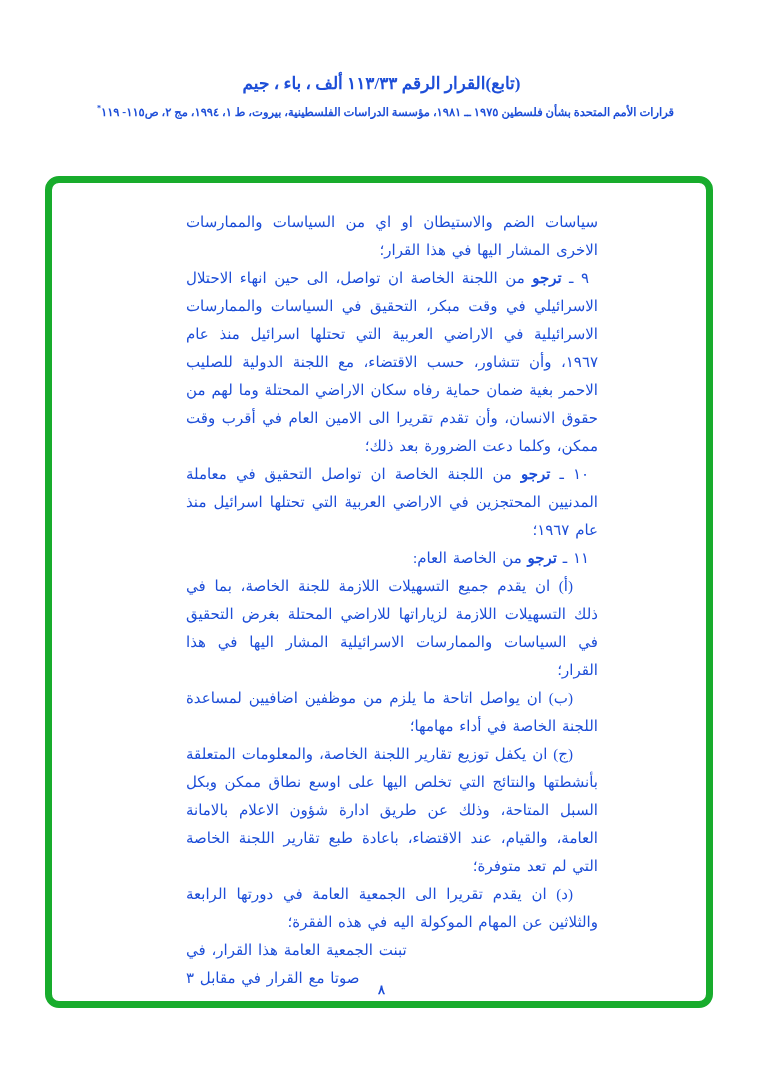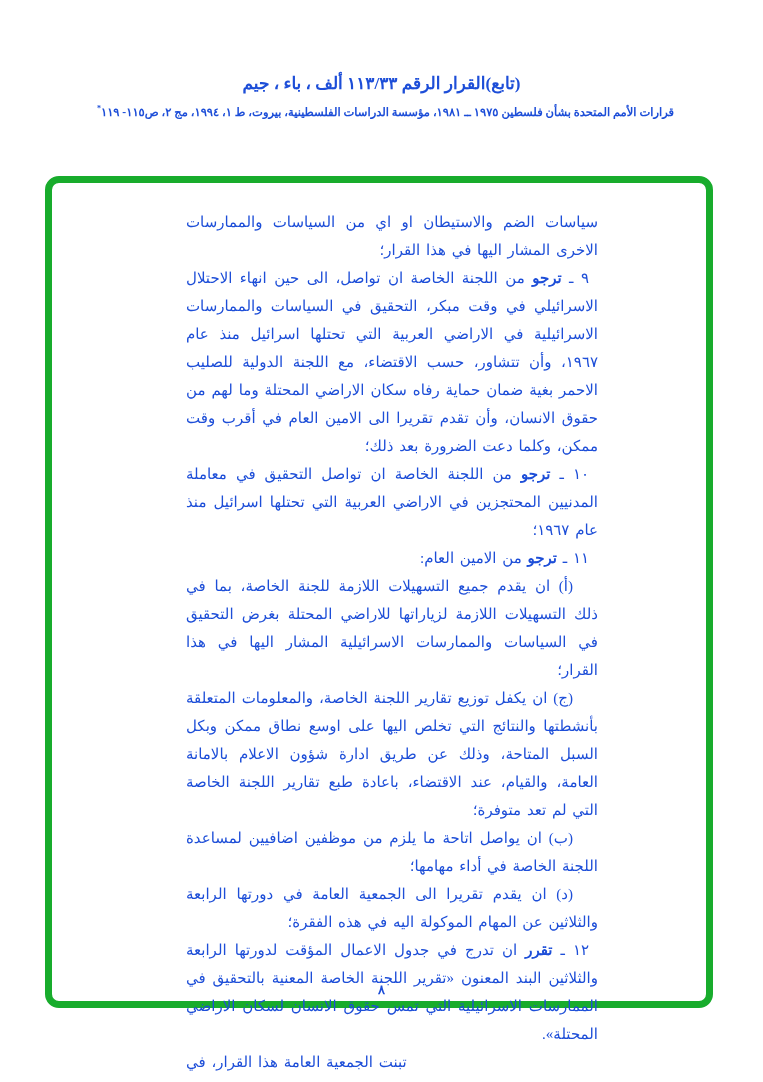--- a/index.html
+++ b/index.html
@@ -64,31 +64,30 @@
 
   <div class="green-frame">
     <div class="content">
 
       <p class="para">سياسات الضم والاستيطان او اي من السياسات والممارسات الاخرى المشار اليها في هذا القرار؛</p>
 
       <p class="para ind1"><span>٩ ـ </span><b>ترجو</b><span> من اللجنة الخاصة ان تواصل، الى حين انهاء الاحتلال الاسرائيلي في وقت مبكر، التحقيق في السياسات والممارسات الاسرائيلية في الاراضي العربية التي تحتلها اسرائيل منذ عام ١٩٦٧، وأن تتشاور، حسب الاقتضاء، مع اللجنة الدولية للصليب الاحمر بغية ضمان حماية رفاه سكان الاراضي المحتلة وما لهم من حقوق الانسان، وأن تقدم تقريرا الى الامين العام في أقرب وقت ممكن، وكلما دعت الضرورة بعد ذلك؛</span></p>
 
       <p class="para ind1"><span>١٠ ـ </span><b>ترجو</b><span> من اللجنة الخاصة ان تواصل التحقيق في معاملة المدنيين المحتجزين في الاراضي العربية التي تحتلها اسرائيل منذ عام ١٩٦٧؛</span></p>
 
-      <p class="para ind1"><span>١١ ـ </span><b>ترجو</b><span> من الامين العام:</span></p>
+      <p class="para ind1"><span>١١ ـ </span><b>ترجو</b><span> من الخاصة العام:</span></p>
 
       <p class="para ind2">(أ) ان يقدم جميع التسهيلات اللازمة للجنة الخاصة، بما في ذلك التسهيلات اللازمة لزياراتها للاراضي المحتلة بغرض التحقيق في السياسات والممارسات الاسرائيلية المشار اليها في هذا القرار؛</p>
 
+      <p class="para ind2">(ب) ان يواصل اتاحة ما يلزم من موظفين اضافيين لمساعدة اللجنة الخاصة في أداء مهامها؛</p>
+
       <p class="para ind2">(ج) ان يكفل توزيع تقارير اللجنة الخاصة، والمعلومات المتعلقة بأنشطتها والنتائج التي تخلص اليها على اوسع نطاق ممكن وبكل السبل المتاحة، وذلك عن طريق ادارة شؤون الاعلام بالامانة العامة، والقيام، عند الاقتضاء، باعادة طبع تقارير اللجنة الخاصة التي لم تعد متوفرة؛</p>
-
-      <p class="para ind2">(ب) ان يواصل اتاحة ما يلزم من موظفين اضافيين لمساعدة اللجنة الخاصة في أداء مهامها؛</p>
 
       <p class="para ind2">(د) ان يقدم تقريرا الى الجمعية العامة في دورتها الرابعة والثلاثين عن المهام الموكولة اليه في هذه الفقرة؛</p>
 
-      <p class="para ind1"><span>١٢ ـ </span><b>تقرر</b><span> ان تدرج في جدول الاعمال المؤقت لدورتها الرابعة والثلاثين البند المعنون «تقرير اللجنة الخاصة المعنية بالتحقيق في الممارسات الاسرائيلية التي تمس حقوق الانسان لسكان الاراضي المحتلة».</span></p>
 
       <div class="para closing">تبنت الجمعية العامة هذا القرار، في</div>
       <div class="para closing">صوتا مع القرار في مقابل ٣</div>
 
     </div>
   </div>
 
   <div class="page-number">٨</div>
 
 </div>

